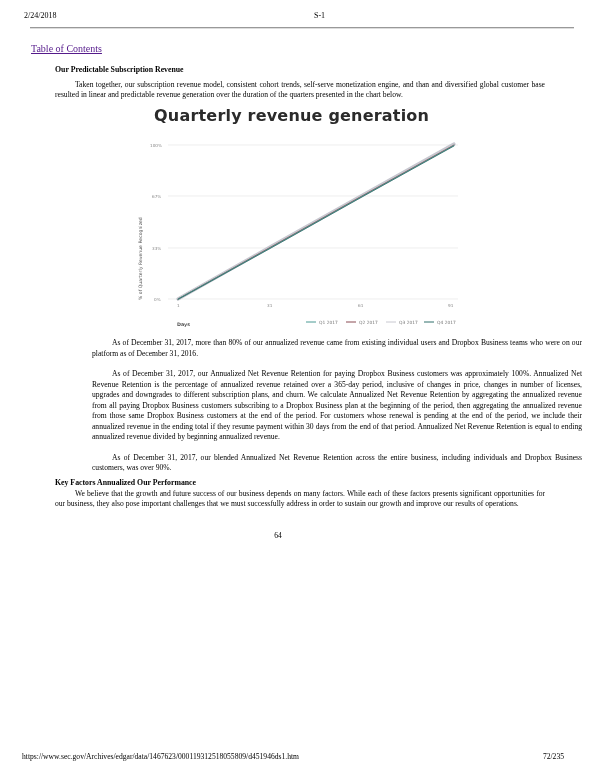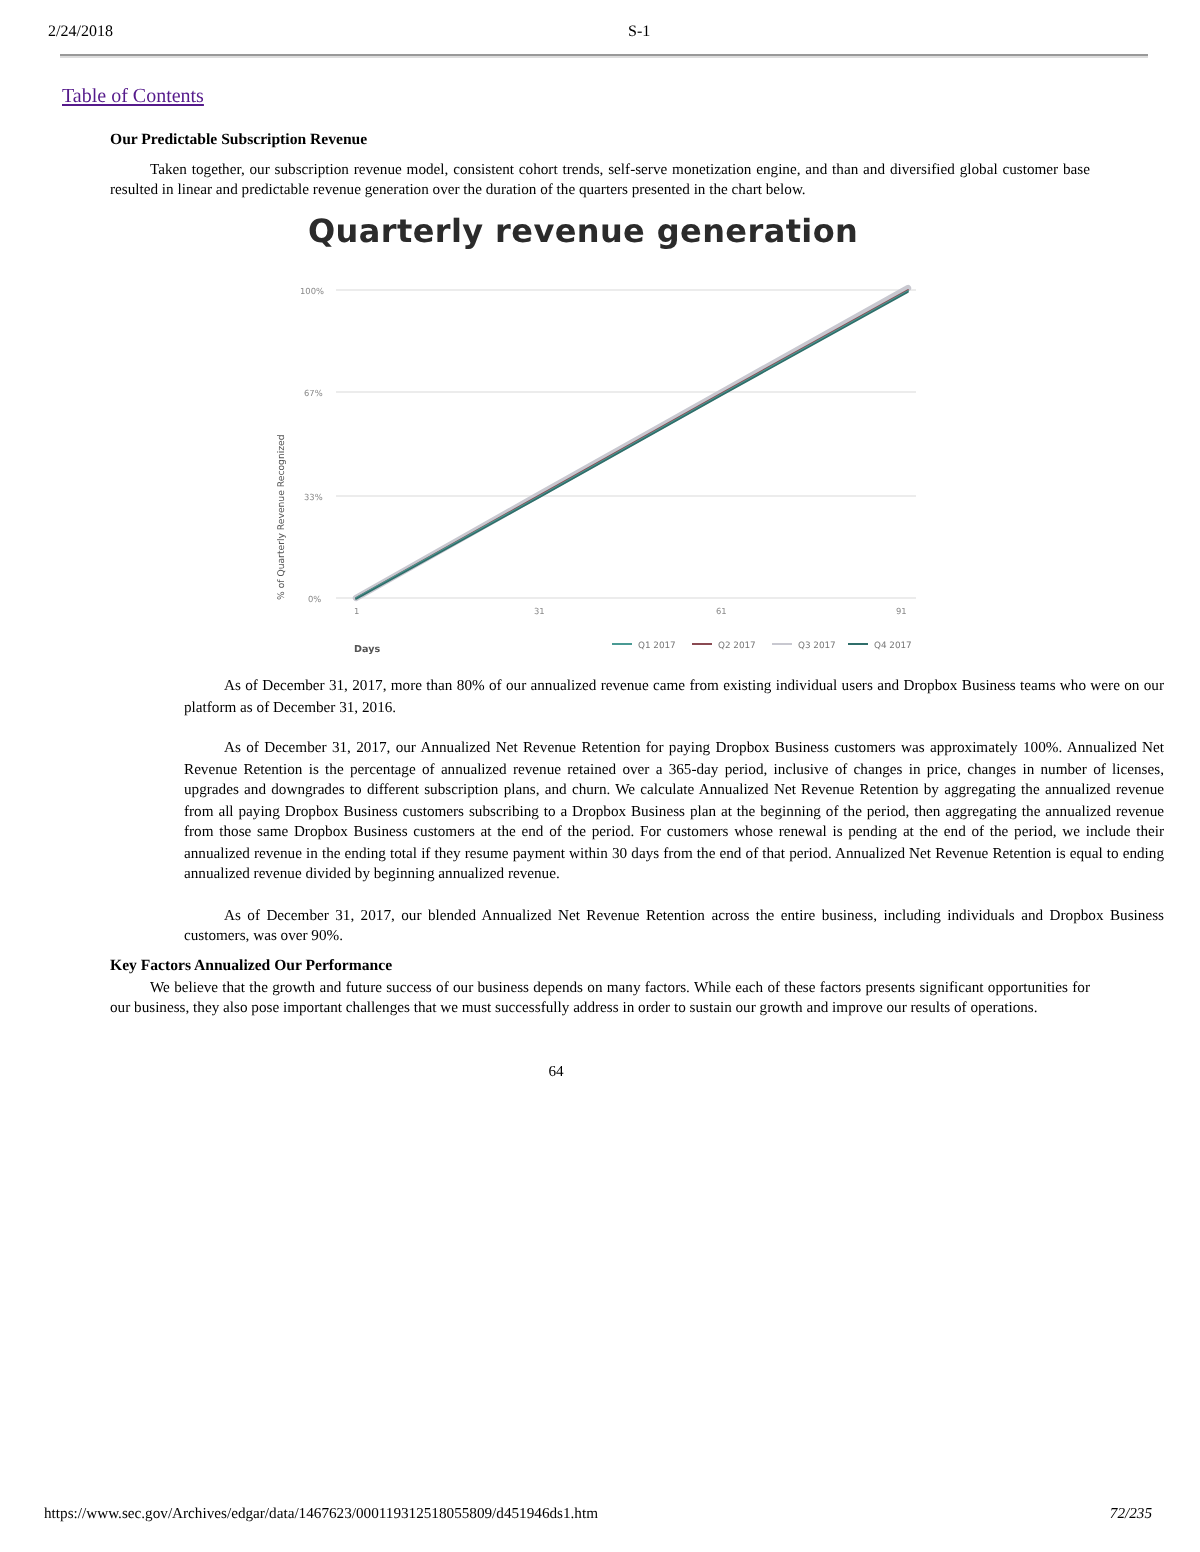--- a/index.html
+++ b/index.html
@@ -13,21 +13,21 @@
   .content { position:absolute; left:55px; width:490px; font-size:7.6px; line-height:10.5px; }
   .h { font-weight:bold; font-size:7.8px; }
   .p { text-indent:20px; text-align:justify; }
   .chart { position:absolute; left:130px; top:100px; width:340px; height:230px; }
   .chart-title { position:absolute; left:14px; top:6px; font-family:"DejaVu Sans","Liberation Sans",sans-serif;
                  font-size:16px; font-weight:600; color:#2b2b2b; letter-spacing:0.2px;margin-left:10px; }
   .chart svg { position:absolute; left:0; top:0; }
   .pagenum { position:absolute; top:531px; left:0; width:556px; text-align:center; font-size:7.6px; }
   .footer { position:absolute; top:752px; left:22px; right:24px; font-size:7.6px; }
   .footer .url { position:absolute; left:0; top:0; }
-  .footer .pg { position:absolute; right:0; top:0;font-style:italic; }
+  .footer .pg { position:absolute; right:12px; top:0; }
 </style>
 </head>
 <body>
 
 <div class="hdr">
   <span class="date">2/24/2018</span>
   <span class="title">S-1</span>
 </div>
 <div class="rule"></div>
 

